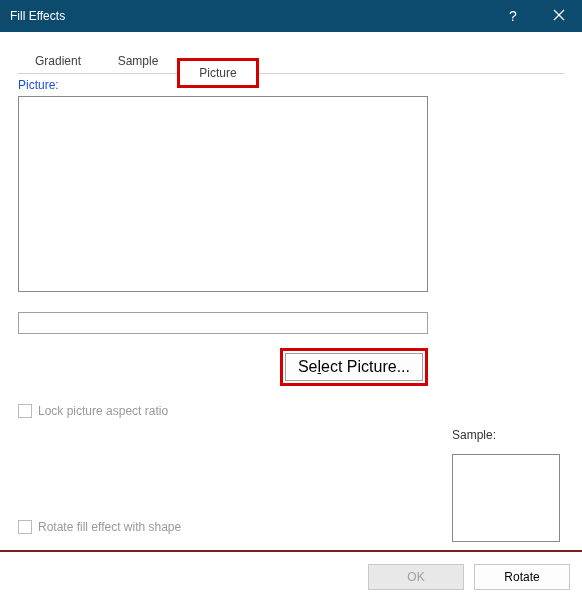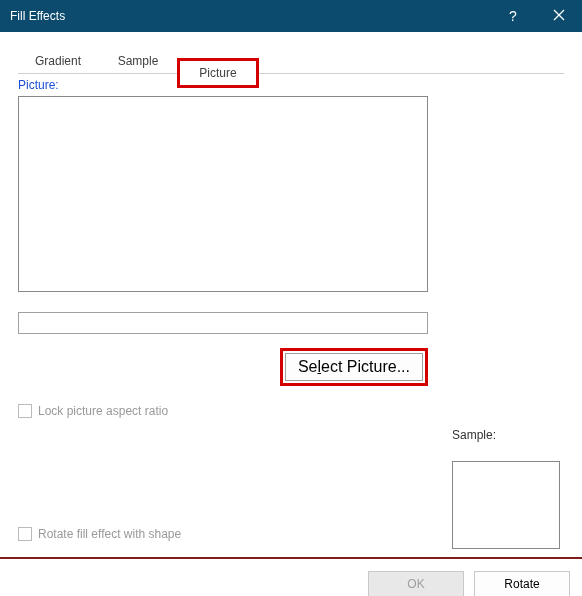--- a/index.html
+++ b/index.html
@@ -127,21 +127,21 @@
       display: flex;
       justify-content: flex-end;
       margin-top: 4px;
     }
     .sample-block {
       width: 112px;
     }
     .sample-label {
       font-size: 12px;
       color: #333;
-      margin-bottom: 19px;
+      margin-bottom: 12px;
     }
     .sample-box {
       border: 1px solid #888;
       width: 108px;
       height: 88px;
       background: #fff;
     }
     .rotate-row {
       margin-top: -22px;
     }

